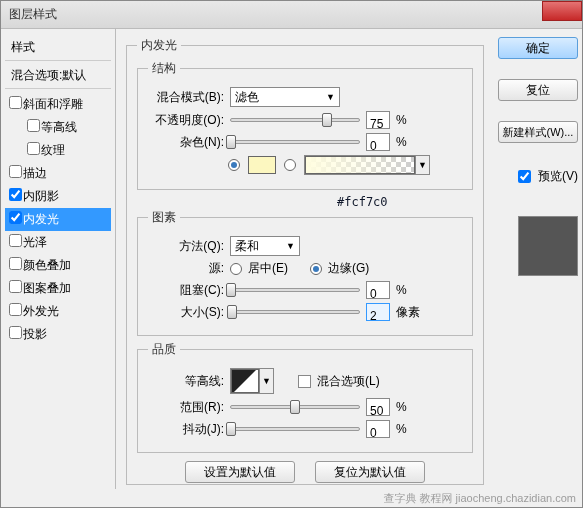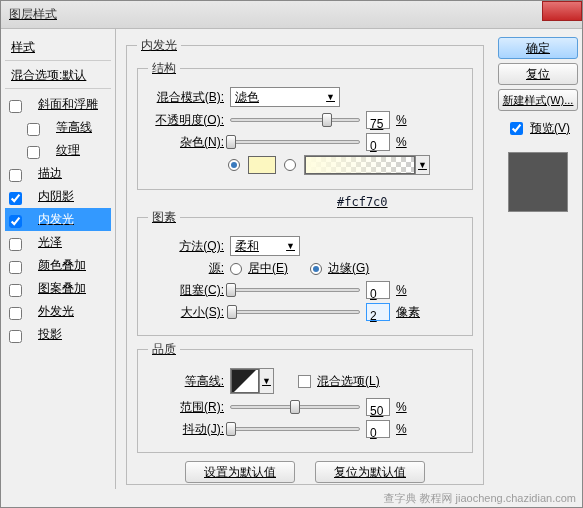--- a/index.html
+++ b/index.html
@@ -1,30 +1,30 @@
 <!DOCTYPE html>
 <html><head>
 <meta charset="utf-8">
 <style>
 * { box-sizing: border-box; font-family: "Microsoft YaHei", SimSun, Arial, sans-serif; font-size: 12px; }
 body { margin: 0; background: #b88a5a; }
-.window { width: 583px; height: 508px; background: #f0f0f0; position: relative; border: 1px solid #888; text-decoration: underline; }
+.window { width: 583px; height: 508px; background: #f0f0f0; position: relative; border: 1px solid #888; }
 .titlebar { height: 28px; background: linear-gradient(#e8e8e8, #d8d8d8); border-bottom: 1px solid #bbb; display: flex; align-items: center; padding: 0 8px; justify-content: space-between; }
 .titlebar-text { color: #333; }
 .close-btn { width: 40px; height: 20px; background: linear-gradient(#e57373, #c62828); border: 1px solid #a02020; position: absolute; right: 0; top: 0; }
 .main { display: flex; height: calc(100% - 28px - 18px); }
 .left-panel { width: 115px; border-right: 1px solid #bbb; padding: 6px 4px; }
 .left-header { padding: 4px 6px; border-bottom: 1px solid #ccc; margin-bottom: 2px; }
 .left-sub { padding: 4px 6px; border-bottom: 1px solid #ccc; margin-bottom: 4px; }
-.style-item { display: flex; align-items: flex-end; padding: 3px 4px; gap: 16px; cursor: default; }
+.style-item { display: flex; align-items: flex-start; padding: 3px 4px; gap: 1px; cursor: default; }
 .style-item.indent { padding-left: 22px; }
 .style-item.selected { background: #3399ff; color: white; }
 .style-item input[type=checkbox] { margin: 0; width: 13px; height: 13px; }
 .center-panel { flex: 1; padding: 8px 10px; overflow: hidden; }
-.right-panel { width: 88px; padding: 8px 4px; display: flex; flex-direction: column; gap: 4px; align-items: center; }
+.right-panel { width: 88px; padding: 8px 4px; display: flex; flex-direction: column; gap: 20px; align-items: flex-end; }
 .btn { width: 80px; height: 22px; background: linear-gradient(#fdfdfd, #e5e5e5); border: 1px solid #999; border-radius: 3px; text-align: center; line-height: 20px; cursor: default; }
 .btn.primary { background: linear-gradient(#d8ecff, #a8d4ff); border: 1px solid #5a9edb; }
 .preview-chk { display: flex; align-items: center; gap: 4px; margin-top: 4px; }
 .preview-box { width: 60px; height: 60px; background: #555; border: 1px solid #888; margin-top: 10px; }
 fieldset { border: 1px solid #bbb; margin: 0 0 8px 0; padding: 6px 10px 10px 10px; }
 fieldset legend { padding: 0 4px; color: #333; }
 .main-fieldset { height: 448px; }
 .inner-fieldset { margin-bottom: 5px; }
 .row { display: flex; align-items: center; margin: 4px 0; gap: 6px; }
 .row-label { width: 76px; text-align: right; }

